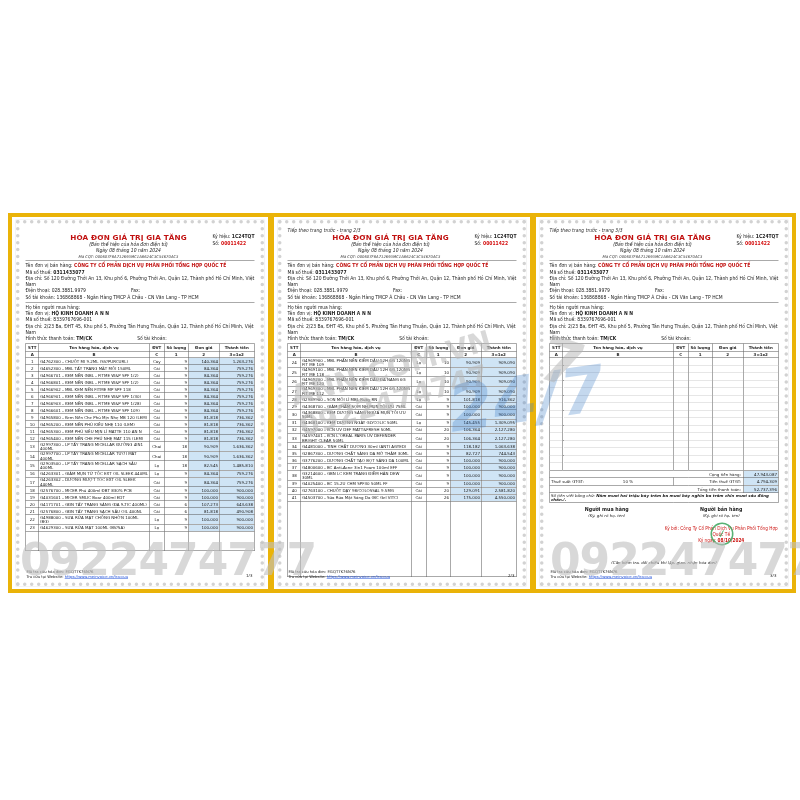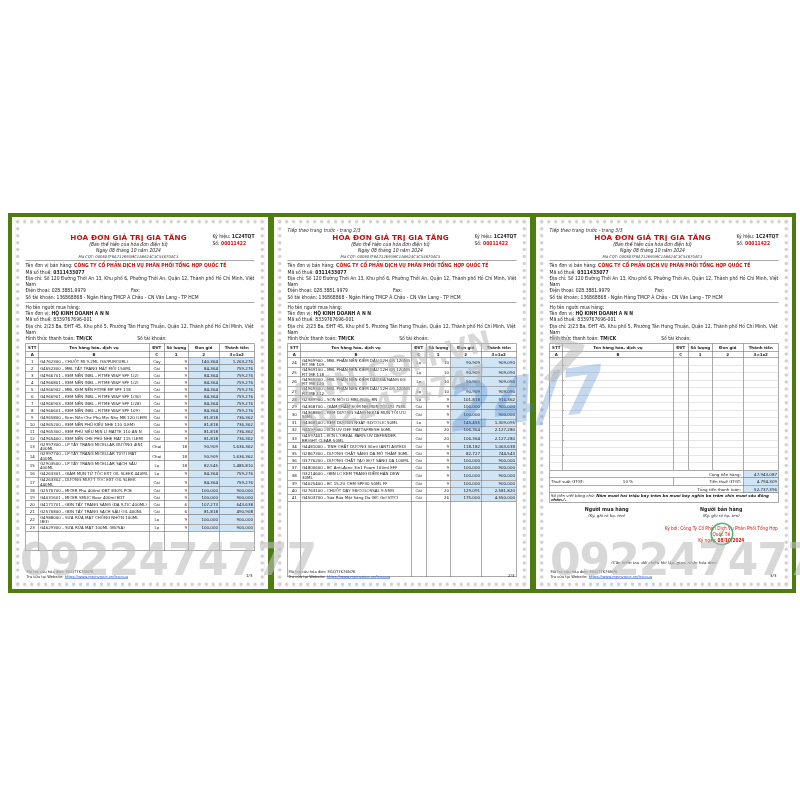--- a/index.html
+++ b/index.html
@@ -1,19 +1,19 @@
 <!DOCTYPE html>
 <html><head>
 <meta charset="utf-8">
 <style>
   html,body{margin:0;padding:0;background:#fff;}
   .canvas{position:relative;width:800px;height:800px;background:#ffffff;overflow:hidden;
           font-family:"DejaVu Sans","Liberation Sans",sans-serif;color:#222;}
   
-  .inv{position:absolute;top:213px;width:264px;height:380px;border:4px solid #4d7c0f;
+  .inv{position:absolute;top:213px;width:264px;height:380px;border:4px solid #eab308;
        background:#fff;box-sizing:border-box;z-index:10;}
   .inv-inner{width:512px;height:744px;transform:scale(0.5);transform-origin:0 0;background:#fff;
              box-sizing:border-box;padding:6px 8px;}
   .lace{border:7px dotted #d2d2d2;outline:1px solid #e9e9e9;height:100%;box-sizing:border-box;
         padding:8px 12px;position:relative;}
   
   .cont{font-style:italic;font-size:9px;height:11px;color:#333;}
   .hrow{position:relative;text-align:center;padding:0 86px 0 40px;}
   .title{color:#c11110;font-weight:bold;font-size:14.5px;letter-spacing:.3px;white-space:nowrap;}
   .sub{font-style:italic;font-size:9px;margin-top:2px;}

